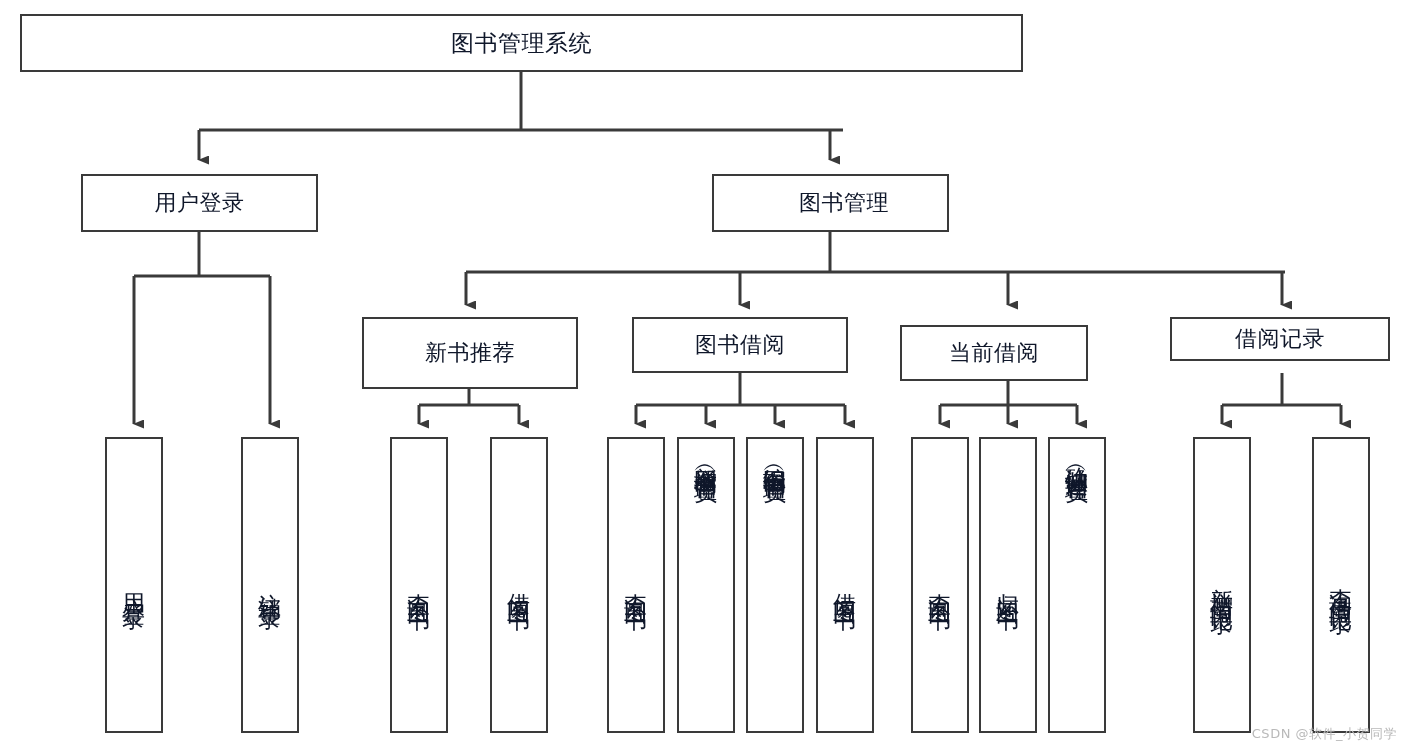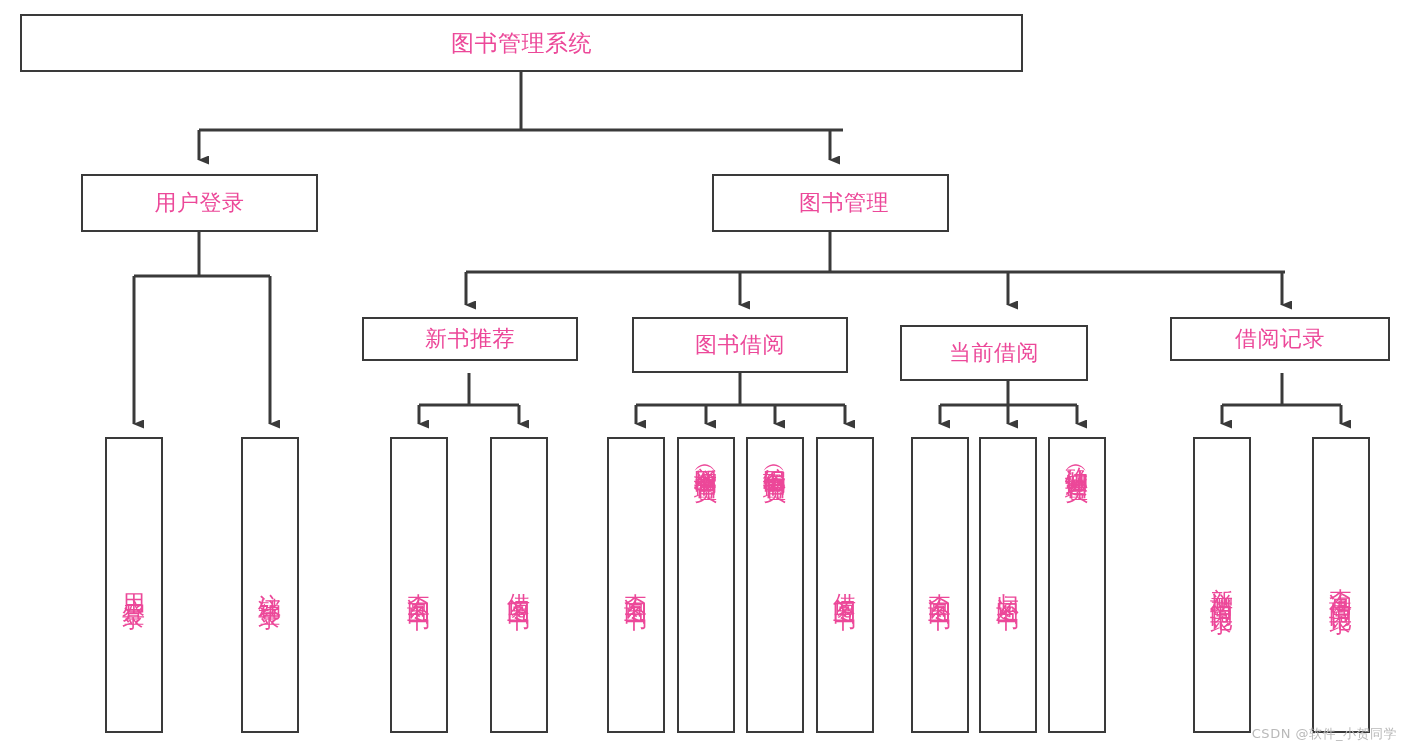--- a/index.html
+++ b/index.html
@@ -30,21 +30,21 @@
     position: absolute;
     box-sizing: border-box;
     background: #ffffff;
     border: 2px solid #3a3a3a;
     display: flex;
     align-items: center;
     justify-content: center;
     z-index: 2;
   }
   .node .node-label {
-    color: #ec4899;
+    color: #0f172a;
     text-align: center;
     line-height: 1.22;
     white-space: nowrap;
   }
   
   .node.horiz .node-label {
     font-size: 22px;
     letter-spacing: 0.5px;
   }
   .node.root .node-label {
@@ -141,21 +141,21 @@
     <span class="node-label">图书管理系统</span>
   </div>
 
   <div class="node horiz" style="left:81px; top:174px; width:237px; height:58px;">
     <span class="node-label">用户登录</span>
   </div>
   <div class="node horiz" style="left:712px; top:174px; width:237px; height:58px;padding-left:27px;">
     <span class="node-label">图书管理</span>
   </div>
 
-  <div class="node horiz" style="left:362px; top:317px; width:216px; height:44px;">
+  <div class="node horiz" style="left:362px; top:317px; width:216px; height:72px;">
     <span class="node-label">新书推荐</span>
   </div>
   <div class="node horiz" style="left:632px; top:317px; width:216px; height:56px;">
     <span class="node-label">图书借阅</span>
   </div>
   <div class="node horiz" style="left:900px; top:317px; width:188px; height:56px;margin-top:8px;">
     <span class="node-label">当前借阅</span>
   </div>
   <div class="node horiz" style="left:1170px; top:317px; width:220px; height:44px;">
     <span class="node-label">借阅记录</span>

